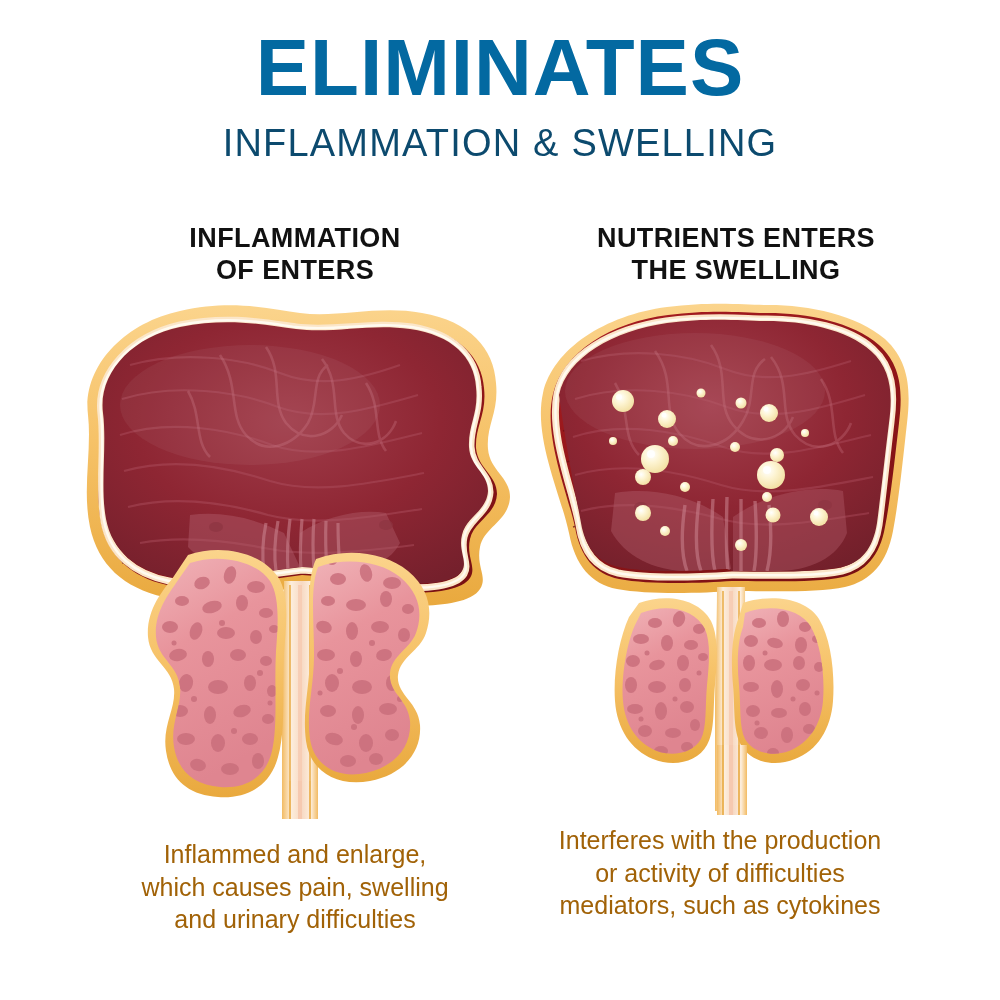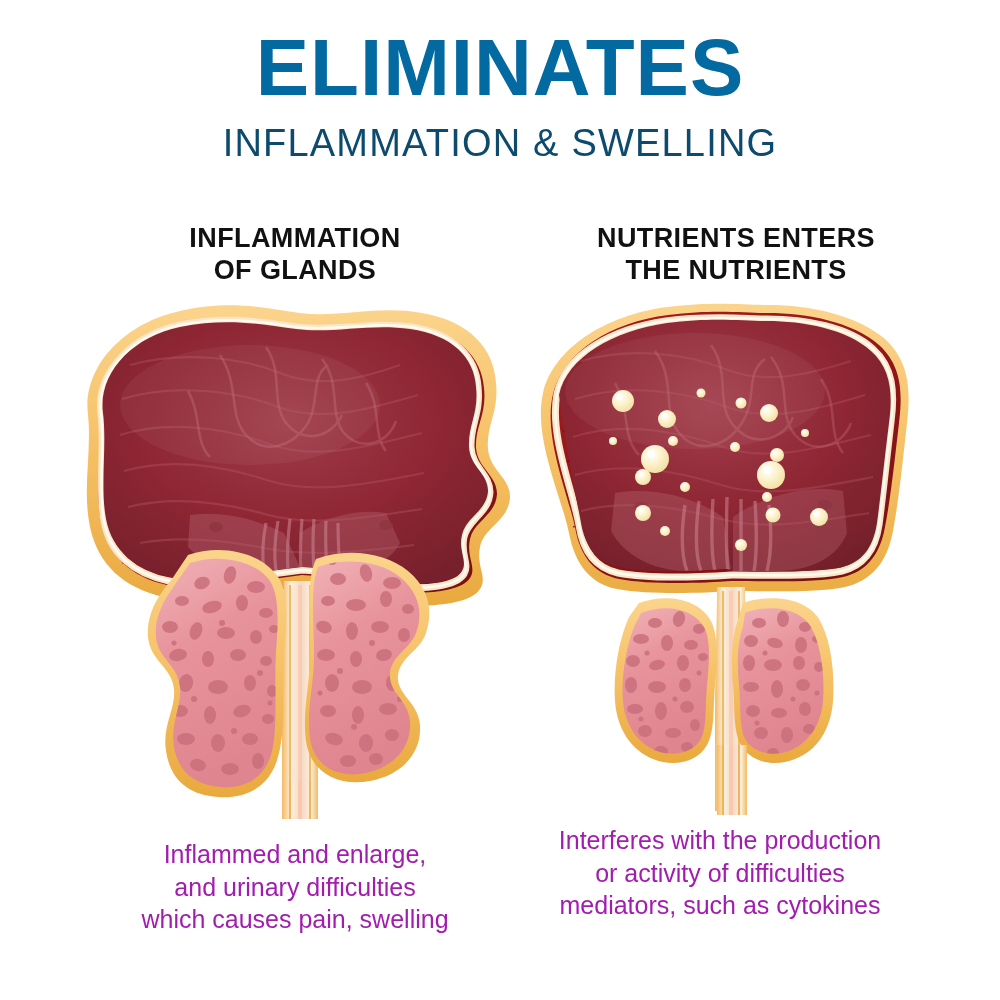--- a/index.html
+++ b/index.html
@@ -28,21 +28,21 @@
   .colhead{
     position:absolute;text-align:center;color:#111;
     font-size:27px;font-weight:bold;line-height:1.2;letter-spacing:.4px;
   }
   .colhead .l2{display:block;}
   #head-left{left:95px;top:222px;width:400px;}
   #head-right{left:536px;top:222px;width:400px;}
 
   
   .caption{
-    position:absolute;text-align:center;color:#a21caf;
+    position:absolute;text-align:center;color:#a16207;
     font-size:25px;font-weight:300;line-height:1.30;
   }
   #cap-left{left:80px;top:838px;width:430px;}
   #cap-right{left:500px;top:824px;width:440px;}
 
   
   .figure{position:absolute;}
   #fig-left{left:70px;top:295px;width:460px;height:530px;}
   #fig-right{left:495px;top:295px;width:460px;height:530px;}
   .figure svg{display:block;width:100%;height:100%;}
@@ -52,25 +52,25 @@
 
 <div class="page">
 
   <div class="header">
     <div class="title" style="color:#0369a1">ELIMINATES</div>
     <div class="subtitle">INFLAMMATION &amp; SWELLING</div>
   </div>
 
   <div class="colhead" id="head-left">
     <span>INFLAMMATION</span>
-    <span class="l2">OF GLANDS</span>
+    <span class="l2">OF ENTERS</span>
   </div>
   <div class="colhead" id="head-right">
     <span>NUTRIENTS ENTERS</span>
-    <span class="l2">THE NUTRIENTS</span>
+    <span class="l2">THE SWELLING</span>
   </div>
 
   <div class="figure" id="fig-left">
     <svg viewBox="0 0 460 530" xmlns="http://www.w3.org/2000/svg">
       <defs>
         <linearGradient id="goldL" x1="0" y1="0" x2="0" y2="1">
           <stop offset="0%" stop-color="#fbd48c"></stop>
           <stop offset="45%" stop-color="#f6c268"></stop>
           <stop offset="100%" stop-color="#e9a93e"></stop>
         </linearGradient>
@@ -601,22 +601,22 @@
       <g stroke="#e8a93f" stroke-width="1.6" fill="none">
         <path d="M228,450 L228,520"></path>
           <path d="M244,450 L244,520"></path>
       </g>
       <path d="M234,450 L234,520 L238,520 L238,450 Z" fill="#f6c9b0"></path>
     </svg>
   </div>
 
   <div class="caption" id="cap-left">
     <div>Inflammed and enlarge,</div>
+    <div>which causes pain, swelling</div>
     <div>and urinary difficulties</div>
-    <div>which causes pain, swelling</div>
   </div>
   <div class="caption" id="cap-right">
     <div>Interferes with the production</div>
     <div>or activity of difficulties</div>
     <div>mediators, such as cytokines</div>
   </div>
 
 </div>
 
 </body></html>

